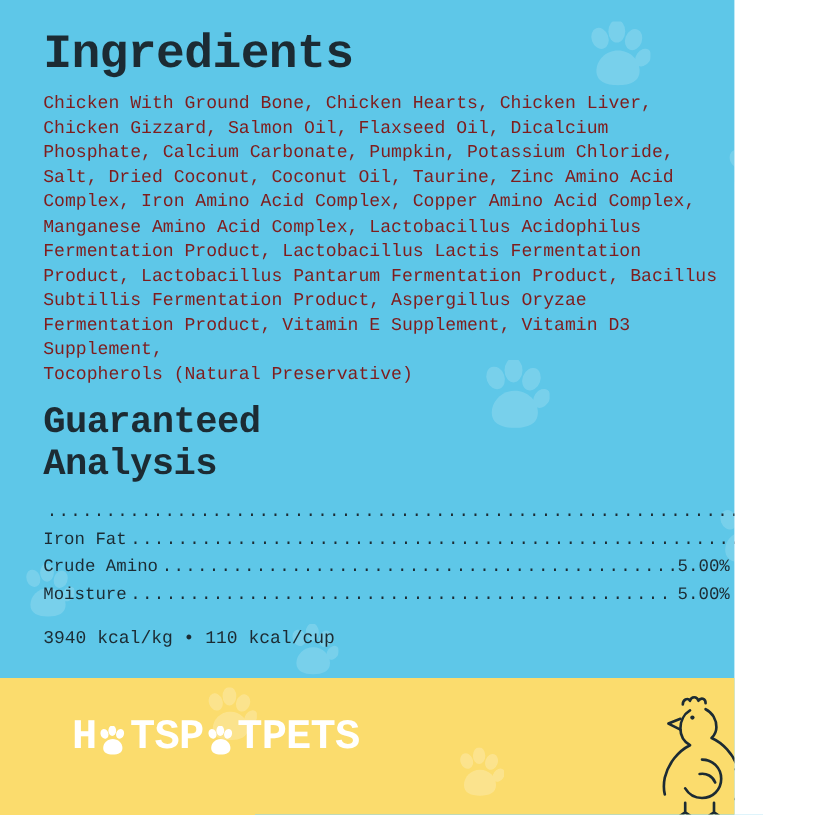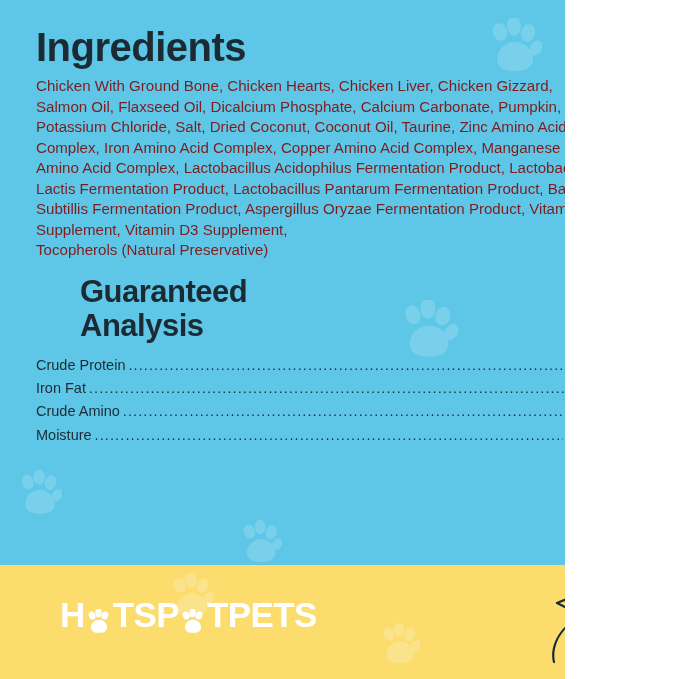--- a/index.html
+++ b/index.html
@@ -8,24 +8,25 @@
   }
   body {
     width: 679px;
     height: 679px;
     font-family: "Liberation Sans", sans-serif;
     background: #ffffff;
     overflow: hidden;
   }
   #page {
     position: relative;
-    width: 565px;
+    width: 612px;
     height: 679px;
     background: #5ec7e8;
     overflow: hidden;
+    font-family: Liberation Mono, monospace;
   }
   
   .paw {
     position: absolute;
     opacity: 0.16;
     pointer-events: none;
   }
   .paw svg { display: block; }
 
   #content {
@@ -194,44 +195,44 @@
         </g>
       </svg>
   </div>
 
   <div id="content">
 
     <h1 class="section-title">Ingredients</h1>
     <p class="ingredients-body" style="white-space: pre-line;">Chicken With Ground Bone, Chicken Hearts, Chicken Liver, Chicken Gizzard, Salmon Oil, Flaxseed Oil, Dicalcium Phosphate, Calcium Carbonate, Pumpkin, Potassium Chloride, Salt, Dried Coconut, Coconut Oil, Taurine, Zinc Amino Acid Complex, Iron Amino Acid Complex, Copper Amino Acid Complex, Manganese Amino Acid Complex, Lactobacillus Acidophilus Fermentation Product, Lactobacillus Lactis Fermentation Product, Lactobacillus Pantarum Fermentation Product, Bacillus Subtillis Fermentation Product, Aspergillus Oryzae Fermentation Product, Vitamin E Supplement, Vitamin D3 Supplement,
 Tocopherols (Natural Preservative)</p>
 
-    <h1 class="section-title small" style="white-space: pre-line; margin-left: 44px;">Guaranteed
+    <h1 class="section-title small" style="white-space: pre-line;">Guaranteed
 Analysis</h1>
 
     <div class="ga-block">
       <div class="ga-row">
-        <span class="ga-label">Crude Protein</span>
         <span class="ga-dots">.........................................................................................................................................................</span>
       </div>
       <div class="ga-row">
         <span class="ga-label">Iron Fat</span>
         <span class="ga-dots">.........................................................................................................................................................</span>
       </div>
       <div class="ga-row">
         <span class="ga-label">Crude Amino</span>
         <span class="ga-dots">.........................................................................................................................................................</span>
         <span class="ga-value">5.00% MAX</span>
       </div>
       <div class="ga-row">
         <span class="ga-label">Moisture</span>
         <span class="ga-dots">.........................................................................................................................................................</span>
         <span class="ga-value">5.00% MAX</span>
       </div>
     </div>
 
+    <p class="calorie-body">3940 kcal/kg • 110 kcal/cup</p>
 
   </div>
 
   <div id="footer">
 
     <div class="paw" style="left:170px; top:8px; opacity:0.22;">
       <svg width="44" height="50" viewBox="0 0 54 60">
           <g fill="#ffffff">
             <ellipse cx="12" cy="14" rx="7" ry="9" transform="rotate(-20 12 14)"></ellipse>
             <ellipse cx="26" cy="8" rx="7" ry="9.5"></ellipse>

